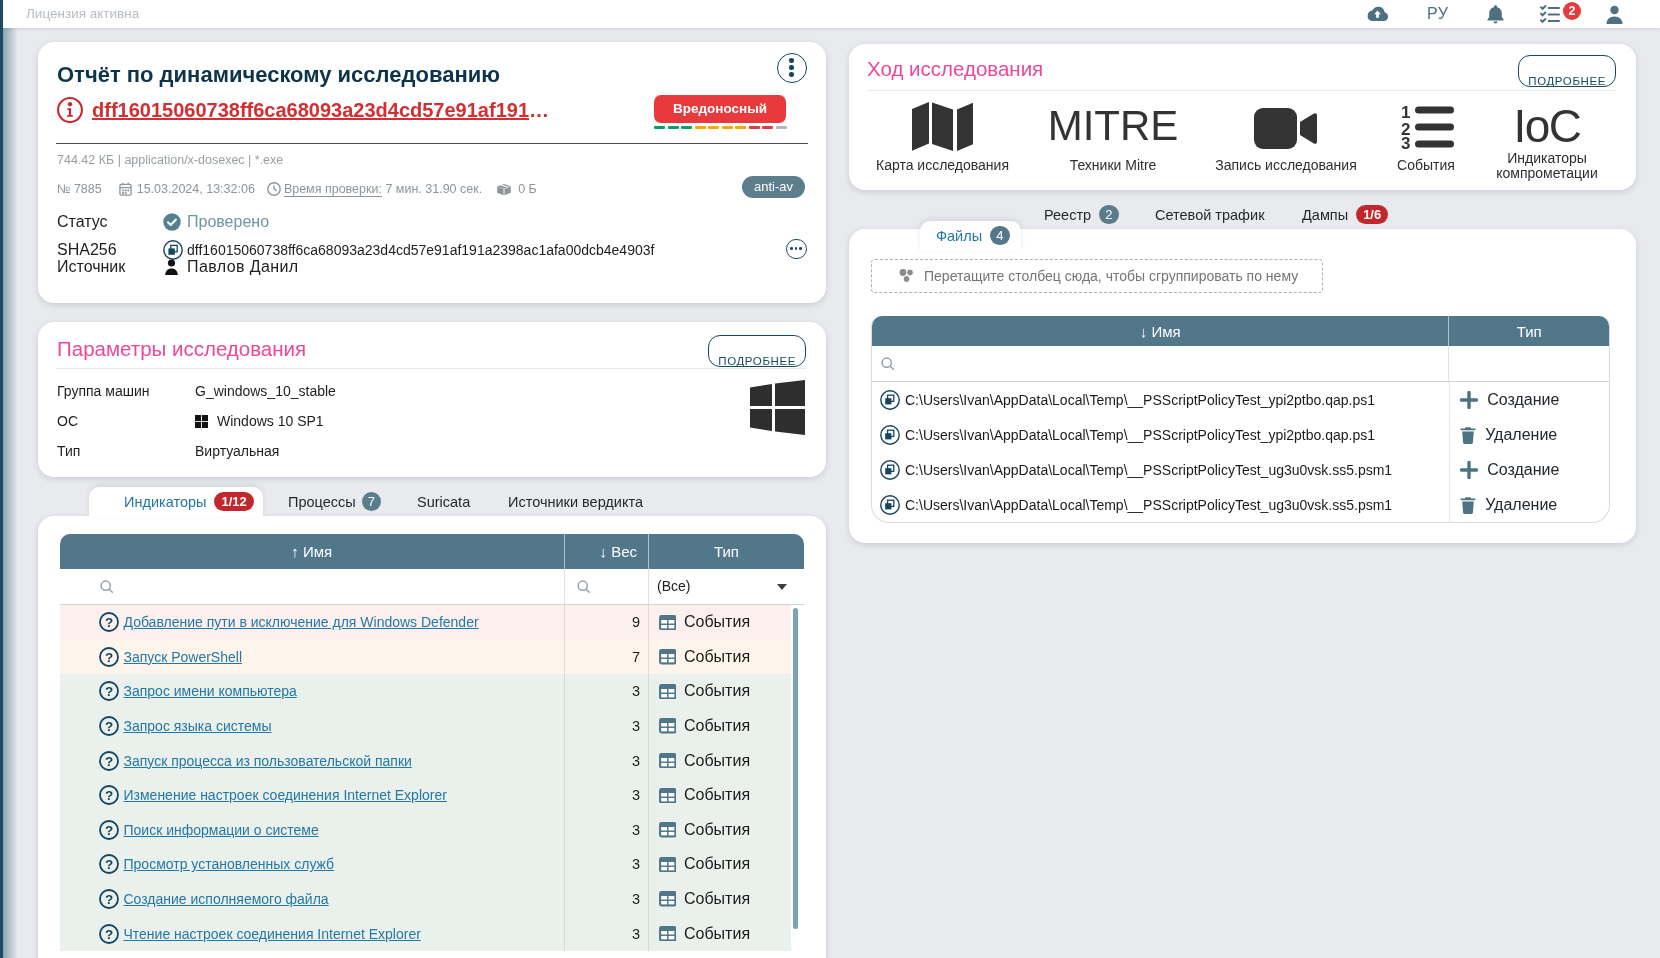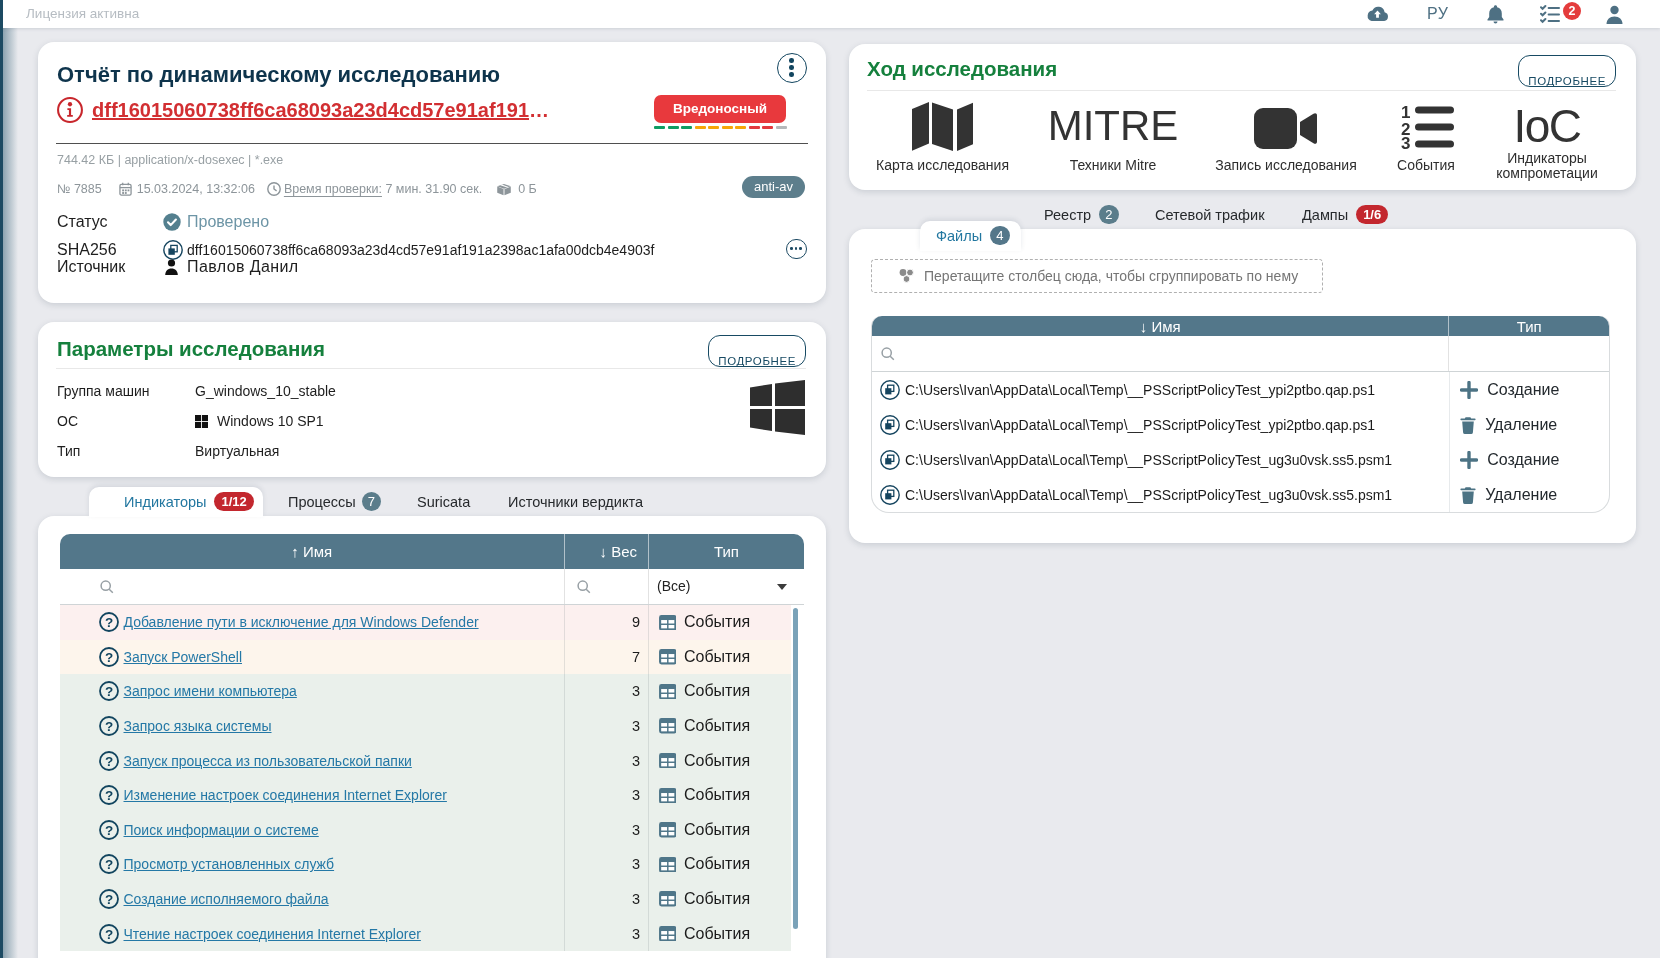--- a/index.html
+++ b/index.html
@@ -13,21 +13,21 @@
   .leftbar { position:absolute; left:0; top:0; width:3px; height:958px; background:#1c4a62; z-index:60; }
   .leftfade { position:absolute; left:3px; top:28px; width:15px; height:930px;
               background:linear-gradient(90deg,#8ca3b0,rgba(233,234,238,0)); z-index:5; }
   .card { position:absolute; background:#fff; border-radius:16px; box-shadow:0 2px 6px rgba(60,75,95,.18); }
   .c1 { left:38px; top:42px; width:788px; height:261px; }
   .c2 { left:38px; top:322px; width:788px; height:155px; }
   .c3 { left:38px; top:516px; width:788px; height:470px; border-bottom-left-radius:0; border-bottom-right-radius:0; }
   .cA { left:849px; top:44px; width:787px; height:146px; }
   .cB { left:849px; top:229px; width:787px; height:314px; }
   .h1 { position:absolute; left:19px; top:20px; font-size:22px; font-weight:bold; color:#0e344c; }
-  .sect { position:absolute; left:19px; top:15px; font-size:20.5px; font-weight:bold; color:#15803d; }
+  .sect { position:absolute; left:19px; top:15px; font-size:20.5px; font-weight:normal; color:#ec4899; }
   .pillbtn { position:absolute; height:23px; border:1.4px solid #174a63; border-radius:12px;
              color:#174a63; font-size:11.5px; letter-spacing:.6px; line-height:20.5px; padding:15px 9px; }
   .kebab { position:absolute; right:19px; top:11px; width:30px; height:30px; border:1.5px solid #12455f;
            border-radius:50%; }
   .kebab i, .kebab i::before, .kebab i::after { position:absolute; width:4.5px; height:4.5px; background:#12455f;
            border-radius:50%; content:""; display:block; }
   .kebab i { left:11.2px; top:11.2px; }
   .kebab i::before { left:0; top:-7px; }
   .kebab i::after { left:0; top:7px; }
   .hashrow { position:absolute; left:19px; top:55px; height:26px; display:flex; align-items:center; }
@@ -539,21 +539,21 @@
 <div class="card cB">
   <div class="dropzone">
     <svg width="17" height="16" viewBox="0 0 17 16">
         <circle cx="5" cy="4.5" r="3.4" fill="#8a8a8a"></circle>
         <circle cx="12" cy="4.5" r="3.4" fill="#8a8a8a" stroke="#fff" stroke-width="1"></circle>
         <circle cx="8.5" cy="11" r="3.4" fill="#8a8a8a" stroke="#fff" stroke-width="1"></circle>
       </svg>
     <span>Перетащите столбец сюда, чтобы сгруппировать по нему</span>
   </div>
   <div class="tbl ftbl" style="left:22px; top:87px; width:739px;">
-    <div class="thead" style="height:20px;justify-content:flex-end;">
+    <div class="thead" style="height:30px;justify-content:flex-end;">
       <div class="th" style="width:578px;">↓&nbsp;Имя</div>
       <div class="th" style="width:161px;">Тип</div>
     </div>
     <div class="srow" style="height:36px;">
       <div class="sc" style="width:578px; position:relative;">
         <svg style="position:absolute; left:9px; top:11px;" width="14" height="14" viewBox="0 0 14 14">
             <circle cx="5.7" cy="5.7" r="4.6" fill="none" stroke="#98a0a5" stroke-width="1.5"></circle>
             <line x1="9.2" y1="9.2" x2="12.8" y2="12.8" stroke="#98a0a5" stroke-width="1.5"></line>
           </svg>
       </div>

